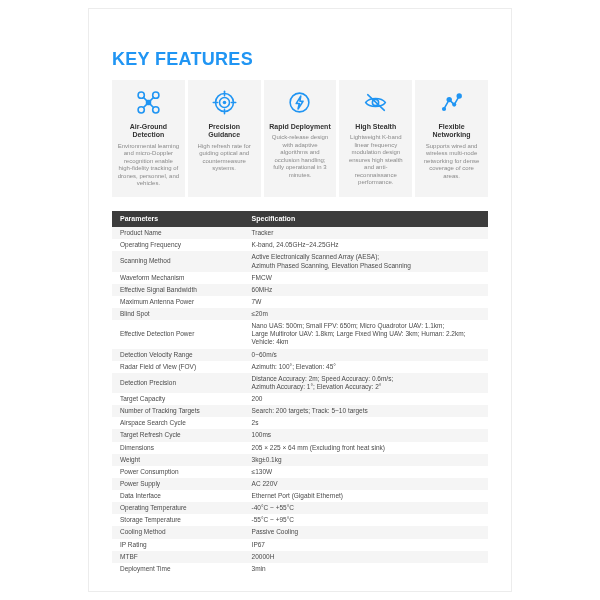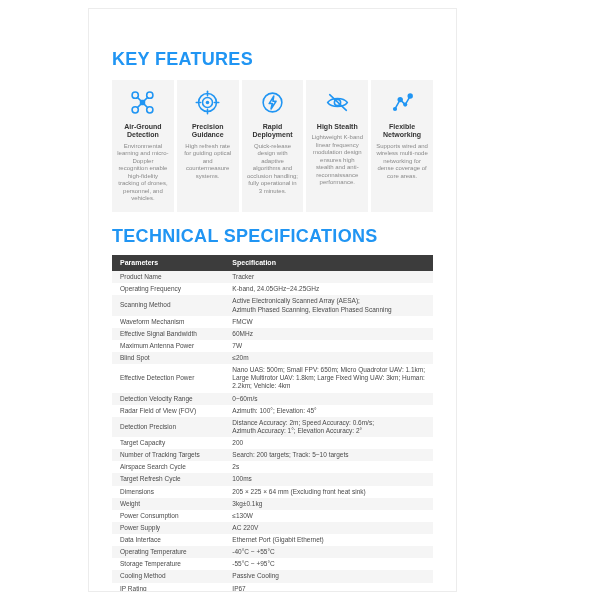--- a/index.html
+++ b/index.html
@@ -2,21 +2,21 @@
 <html><head>
 <meta charset="utf-8">
 <style>
   * { box-sizing: border-box; }
   html, body { margin: 0; padding: 0; }
   body {
     width: 600px; height: 600px; background: #ffffff; position: relative;
     font-family: "Liberation Sans", sans-serif;
   }
   .page {
-    position: absolute; left: 88px; top: 8px; width: 369px; height: 584px;
+    position: absolute; left: 88px; top: 8px; width: 424px; height: 584px;
     background: #ffffff; border: 1px solid #ececec;
     padding: 40px 23px 0 23px; overflow: hidden;
   }
   .section-title {
     margin: 0; font-size: 18px; font-weight: bold; letter-spacing: 0.3px;
     color: #2095f3;
   }
   
   .features { display: flex; gap: 3px; margin-top: 10px; align-items: stretch; }
   .feature-card {
@@ -112,21 +112,20 @@
     <circle cx="14.6" cy="14" r="2" fill="#2095f3"></circle>
     <circle cx="19.4" cy="5.8" r="2.6" fill="#2095f3"></circle>
   </svg></span>
           <div class="feature-title">Flexible Networking</div>
           <div class="feature-desc">Supports wired and wireless multi-node networking for dense coverage of core areas.</div>
         </div>
       </div>
   </section>
 
   <section class="spec-section">
-    <h1 class="section-title">TECHNICAL SPECIFICATIONS</h1>
     <table class="spec-table">
       <thead>
         <tr>
           <th class="param-col">Parameters</th>
           <th>Specification</th>
         </tr>
       </thead>
       <tbody>
           <tr class="alt">
             <td>Product Name</td>

